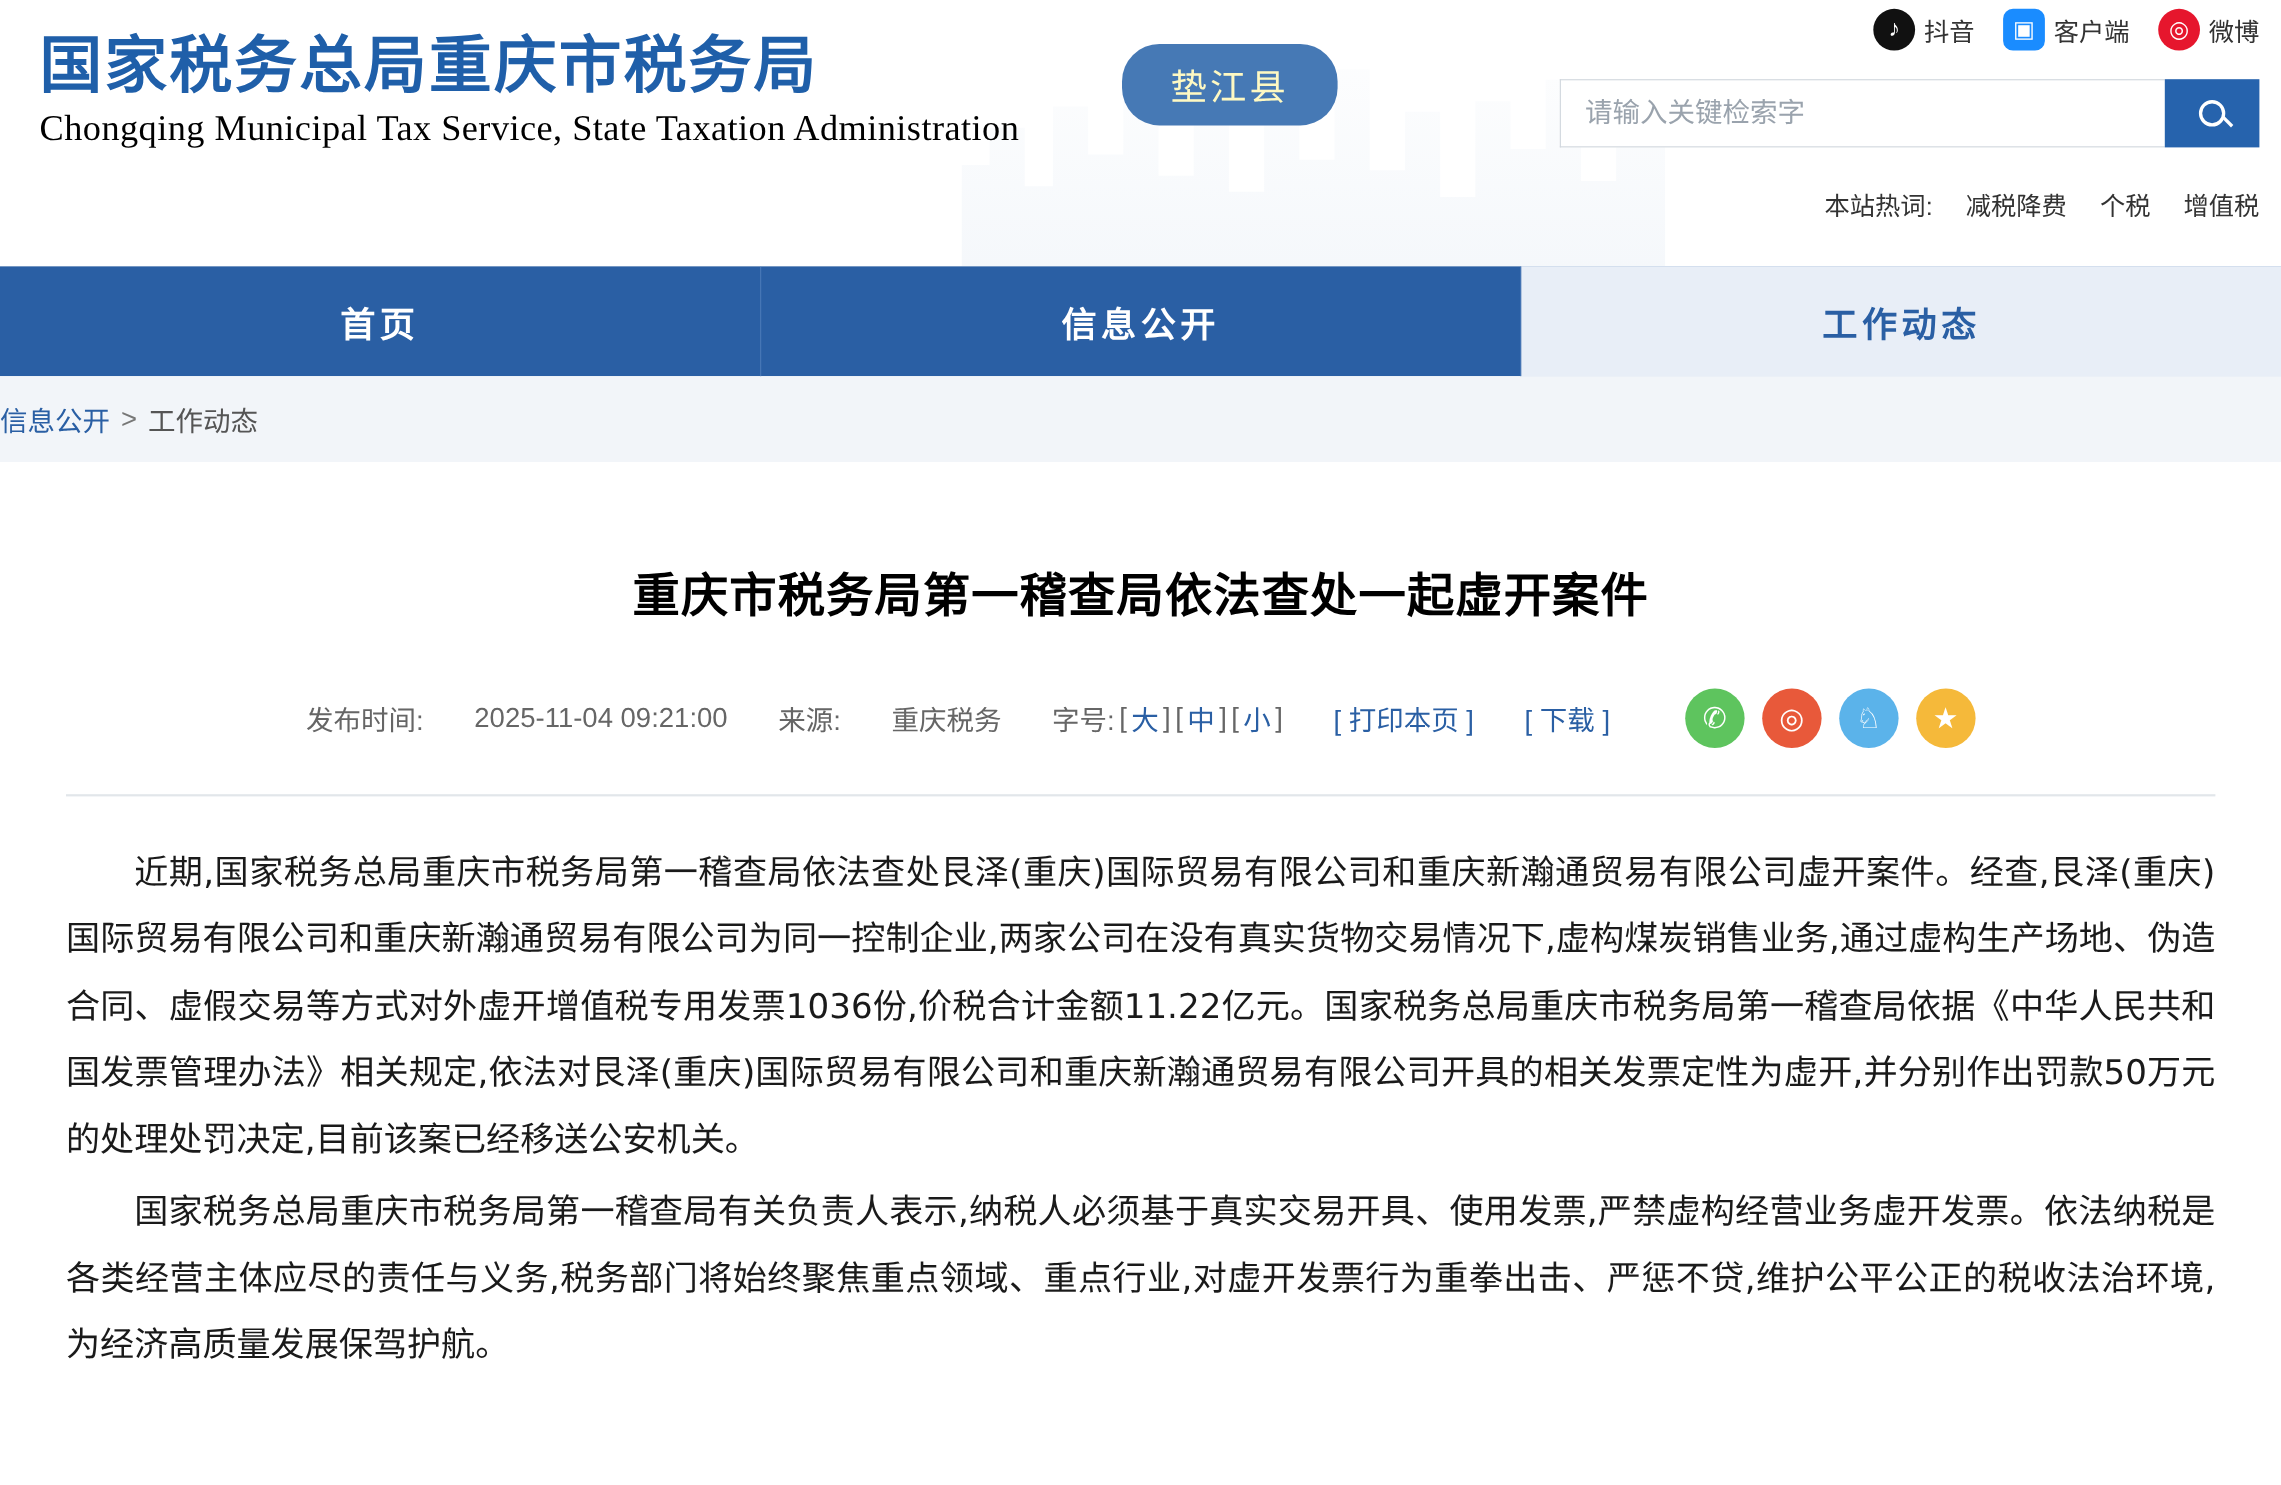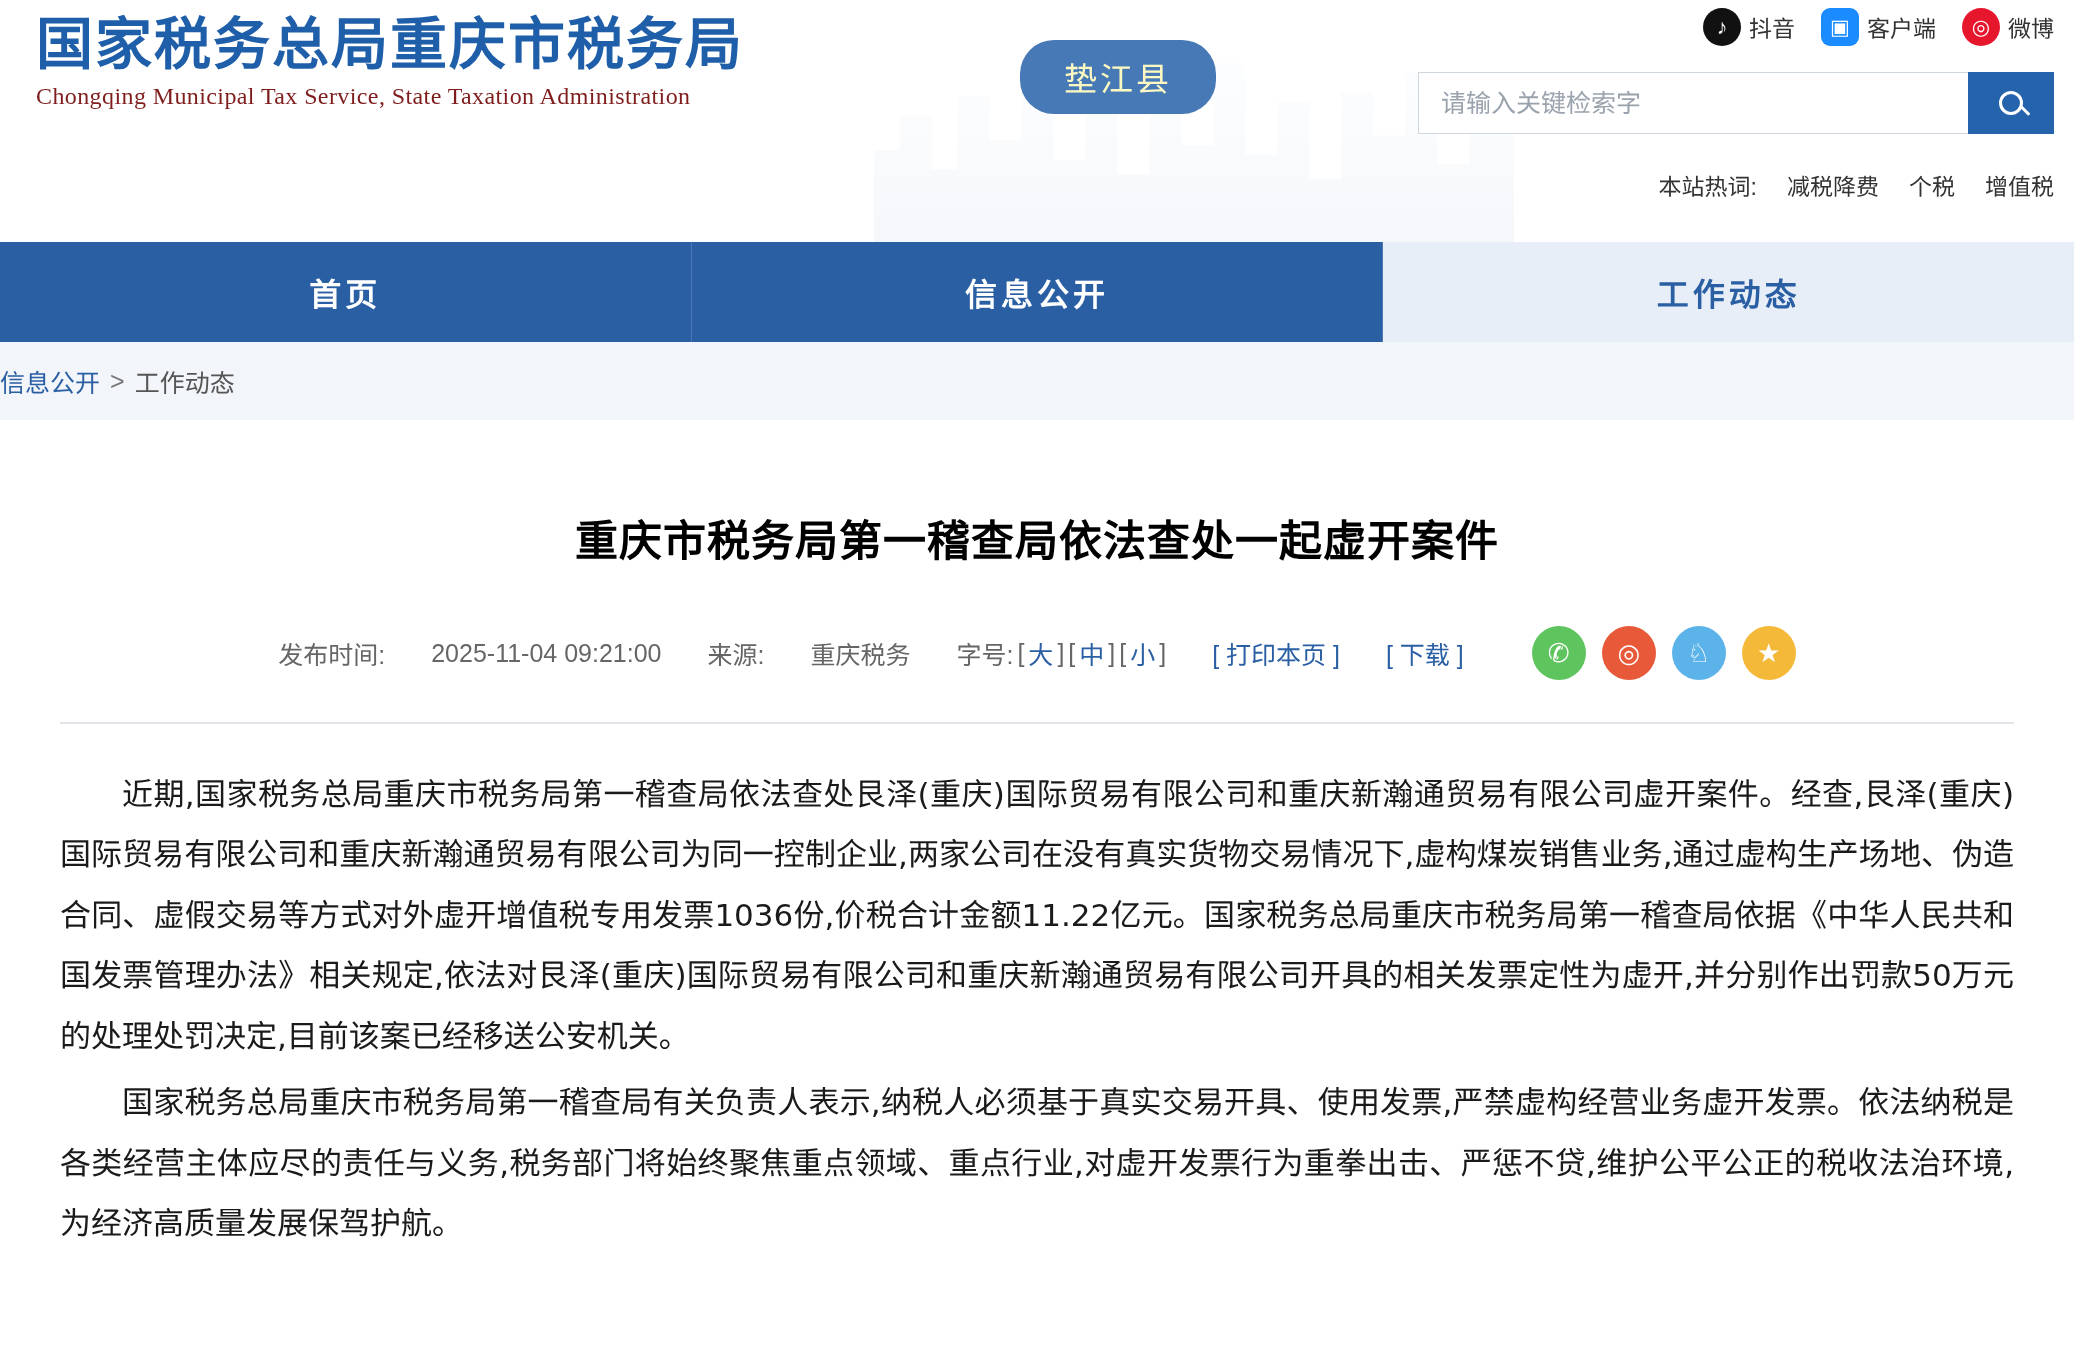--- a/index.html
+++ b/index.html
@@ -46,25 +46,26 @@
     top: 8px;
   }
   .logo-cn {
     font-family: "DejaVu Serif", "Liberation Serif", serif;
     font-weight: bold;
     font-size: 57px;
     letter-spacing: 2px;
     color: #1f5fa9;
     line-height: 1.25;
     white-space: nowrap;
+    margin-top: 16px;
   }
   .logo-en {
     font-family: "Liberation Serif", "DejaVu Serif", serif;
-    font-size: 24px;
-    color: #7f1d1d;
+    font-size: 33px;
+    color: #000000;
     letter-spacing: 0.4px;
     margin-top: 4px;
     white-space: nowrap;
   }
   .district-pill {
     position: absolute;
     left: 1020px;
     top: 40px;
     background: #4679b5;
     color: #fef9c3;

